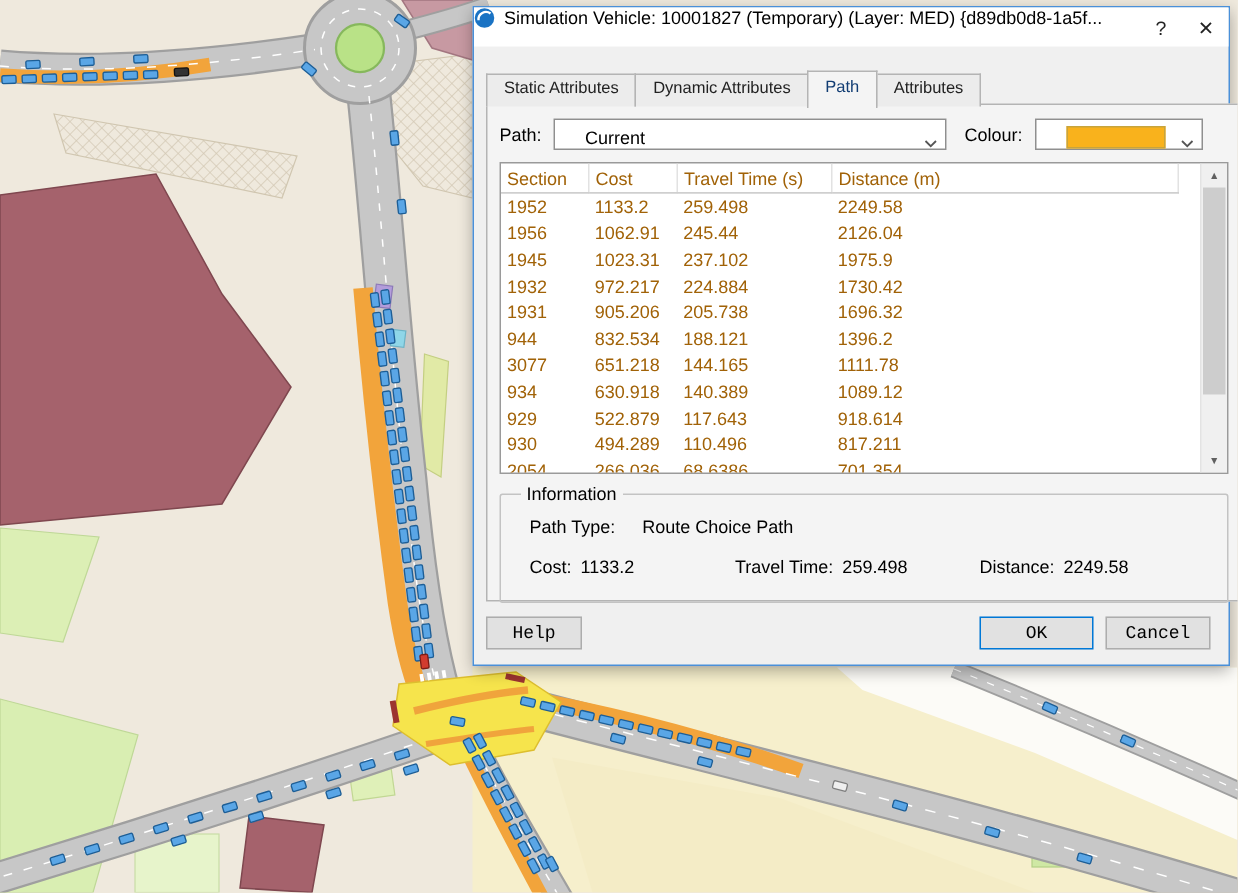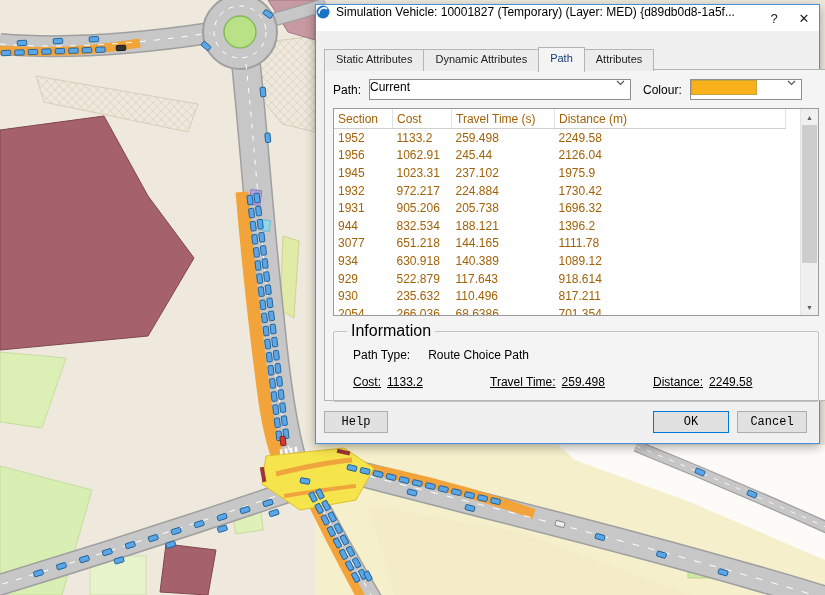--- a/index.html
+++ b/index.html
@@ -13,44 +13,44 @@
   .tb-btn{width:30px;height:26px;background:transparent;border:none;font-size:13px;color:#222;
     display:flex;align-items:center;justify-content:center;cursor:default;font-family:inherit;}
   .tabs{position:absolute;top:44px;left:8px;display:flex;z-index:2;}
   .tab{font-size:11px;color:#222;background:#ececec;border:1px solid #b4b4b4;border-bottom:none;
     padding:3px 11px 4px 11px;height:14px;margin-right:-1px;}
   .tab.active{background:#f4f4f4;padding-top:4px;height:16px;position:relative;top:-2px;color:#123d73;}
   .pane{position:absolute;top:64px;left:8px;width:504px;height:332px;border:1px solid #b4b4b4;
     background:#f4f4f4;box-sizing:border-box;}
   .path-row{display:flex;align-items:center;margin:9px 8px 0 8px;font-size:12px;color:#000;}
   .lbl{margin-right:8px;}
-  .combo{height:21px;border:1px solid #8f8f8f;background:#fff;display:flex;align-items:flex-start;
-    padding:0 5px 0 0;font-size:12px;box-sizing:border-box;justify-content:space-between;}
+  .combo{height:21px;border:1px solid #8f8f8f;background:#fff;display:flex;align-items:flex-end;
+    padding:0 5px 0 20px;font-size:12px;box-sizing:border-box;justify-content:space-between;}
   .combo.path{width:262px;margin-right:12px;}
   .combo.colour{width:112px;}
   .swatch{width:64px;height:13px;border:1px solid #c8a43c;}
   .chev{margin-left:6px;flex:none;display:flex;align-items:center;}
   .tablewrap{margin:8px 8px 0 8px;height:208px;border:1px solid #9a9a9a;background:#fff;
     position:relative;box-sizing:border-box;overflow:hidden;}
   table{border-collapse:collapse;table-layout:fixed;width:452px;font-size:12px;color:#a16207;}
   th{font-weight:normal;text-align:left;padding:2px 4px;border-right:1px solid #e2e2e2;
     border-bottom:1px solid #cfcfcf;height:15px;white-space:nowrap;}
   th:nth-child(1){width:50px}th:nth-child(2){width:50px}th:nth-child(3){width:94px}
   td{padding:1px 4px;height:15.6px;white-space:nowrap;}
   .vscroll{position:absolute;right:0;top:0;bottom:0;width:17px;background:#f0f0f0;
     border-left:1px solid #e3e3e3;display:flex;flex-direction:column;align-items:stretch;}
   .sarrow{height:16px;font-size:7px;color:#606060;display:flex;align-items:center;justify-content:center;}
   .thumb{background:#cdcdcd;height:138px;margin:0 1px;}
   .info{margin:6px 8px 0 8px;border:1px solid #c3c3c3;height:66px;position:relative;
     font-size:12px;color:#000;border-radius:2px;}
-  .info legend{font-size:16px;padding:0 4px;margin-left:4px;}
+  .info legend{font-size:12px;padding:0 4px;margin-left:4px;}
   fieldset{background:transparent;}
   .info-line1{margin:4px 0 0 10px;display:flex;gap:18px;}
   .info-line2{margin:13px 0 0 10px;display:flex;}
-  .ig{display:flex;gap:6px;text-decoration:underline;}
+  .ig{display:flex;gap:6px;}
   .ig1{width:137px}.ig2{width:163px}
   .btnrow{position:absolute;bottom:10px;left:8px;right:12px;display:flex;align-items:center;}
   .btn{height:22px;font-size:12px;font-family:Liberation Mono, monospace;background:#e1e1e1;border:1px solid #adadad;
     color:#000;cursor:default;}
   .btn.help{width:64px;}
   .spacer{flex:1;}
   .btn.ok{width:76px;margin-right:8px;border-width:1px;border-style:solid;}
   .btn.cancel{width:70px;}
 </style>
 </head>
@@ -403,21 +403,21 @@
               <td>1089.12</td>
             </tr>
             <tr>
               <td>929</td>
               <td>522.879</td>
               <td>117.643</td>
               <td>918.614</td>
             </tr>
             <tr>
               <td>930</td>
-              <td>235.632</td>
+              <td>494.289</td>
               <td>110.496</td>
               <td>817.211</td>
             </tr>
             <tr>
               <td>2054</td>
               <td>266.036</td>
               <td>68.6386</td>
               <td>701.354</td>
             </tr>
           </tbody>

